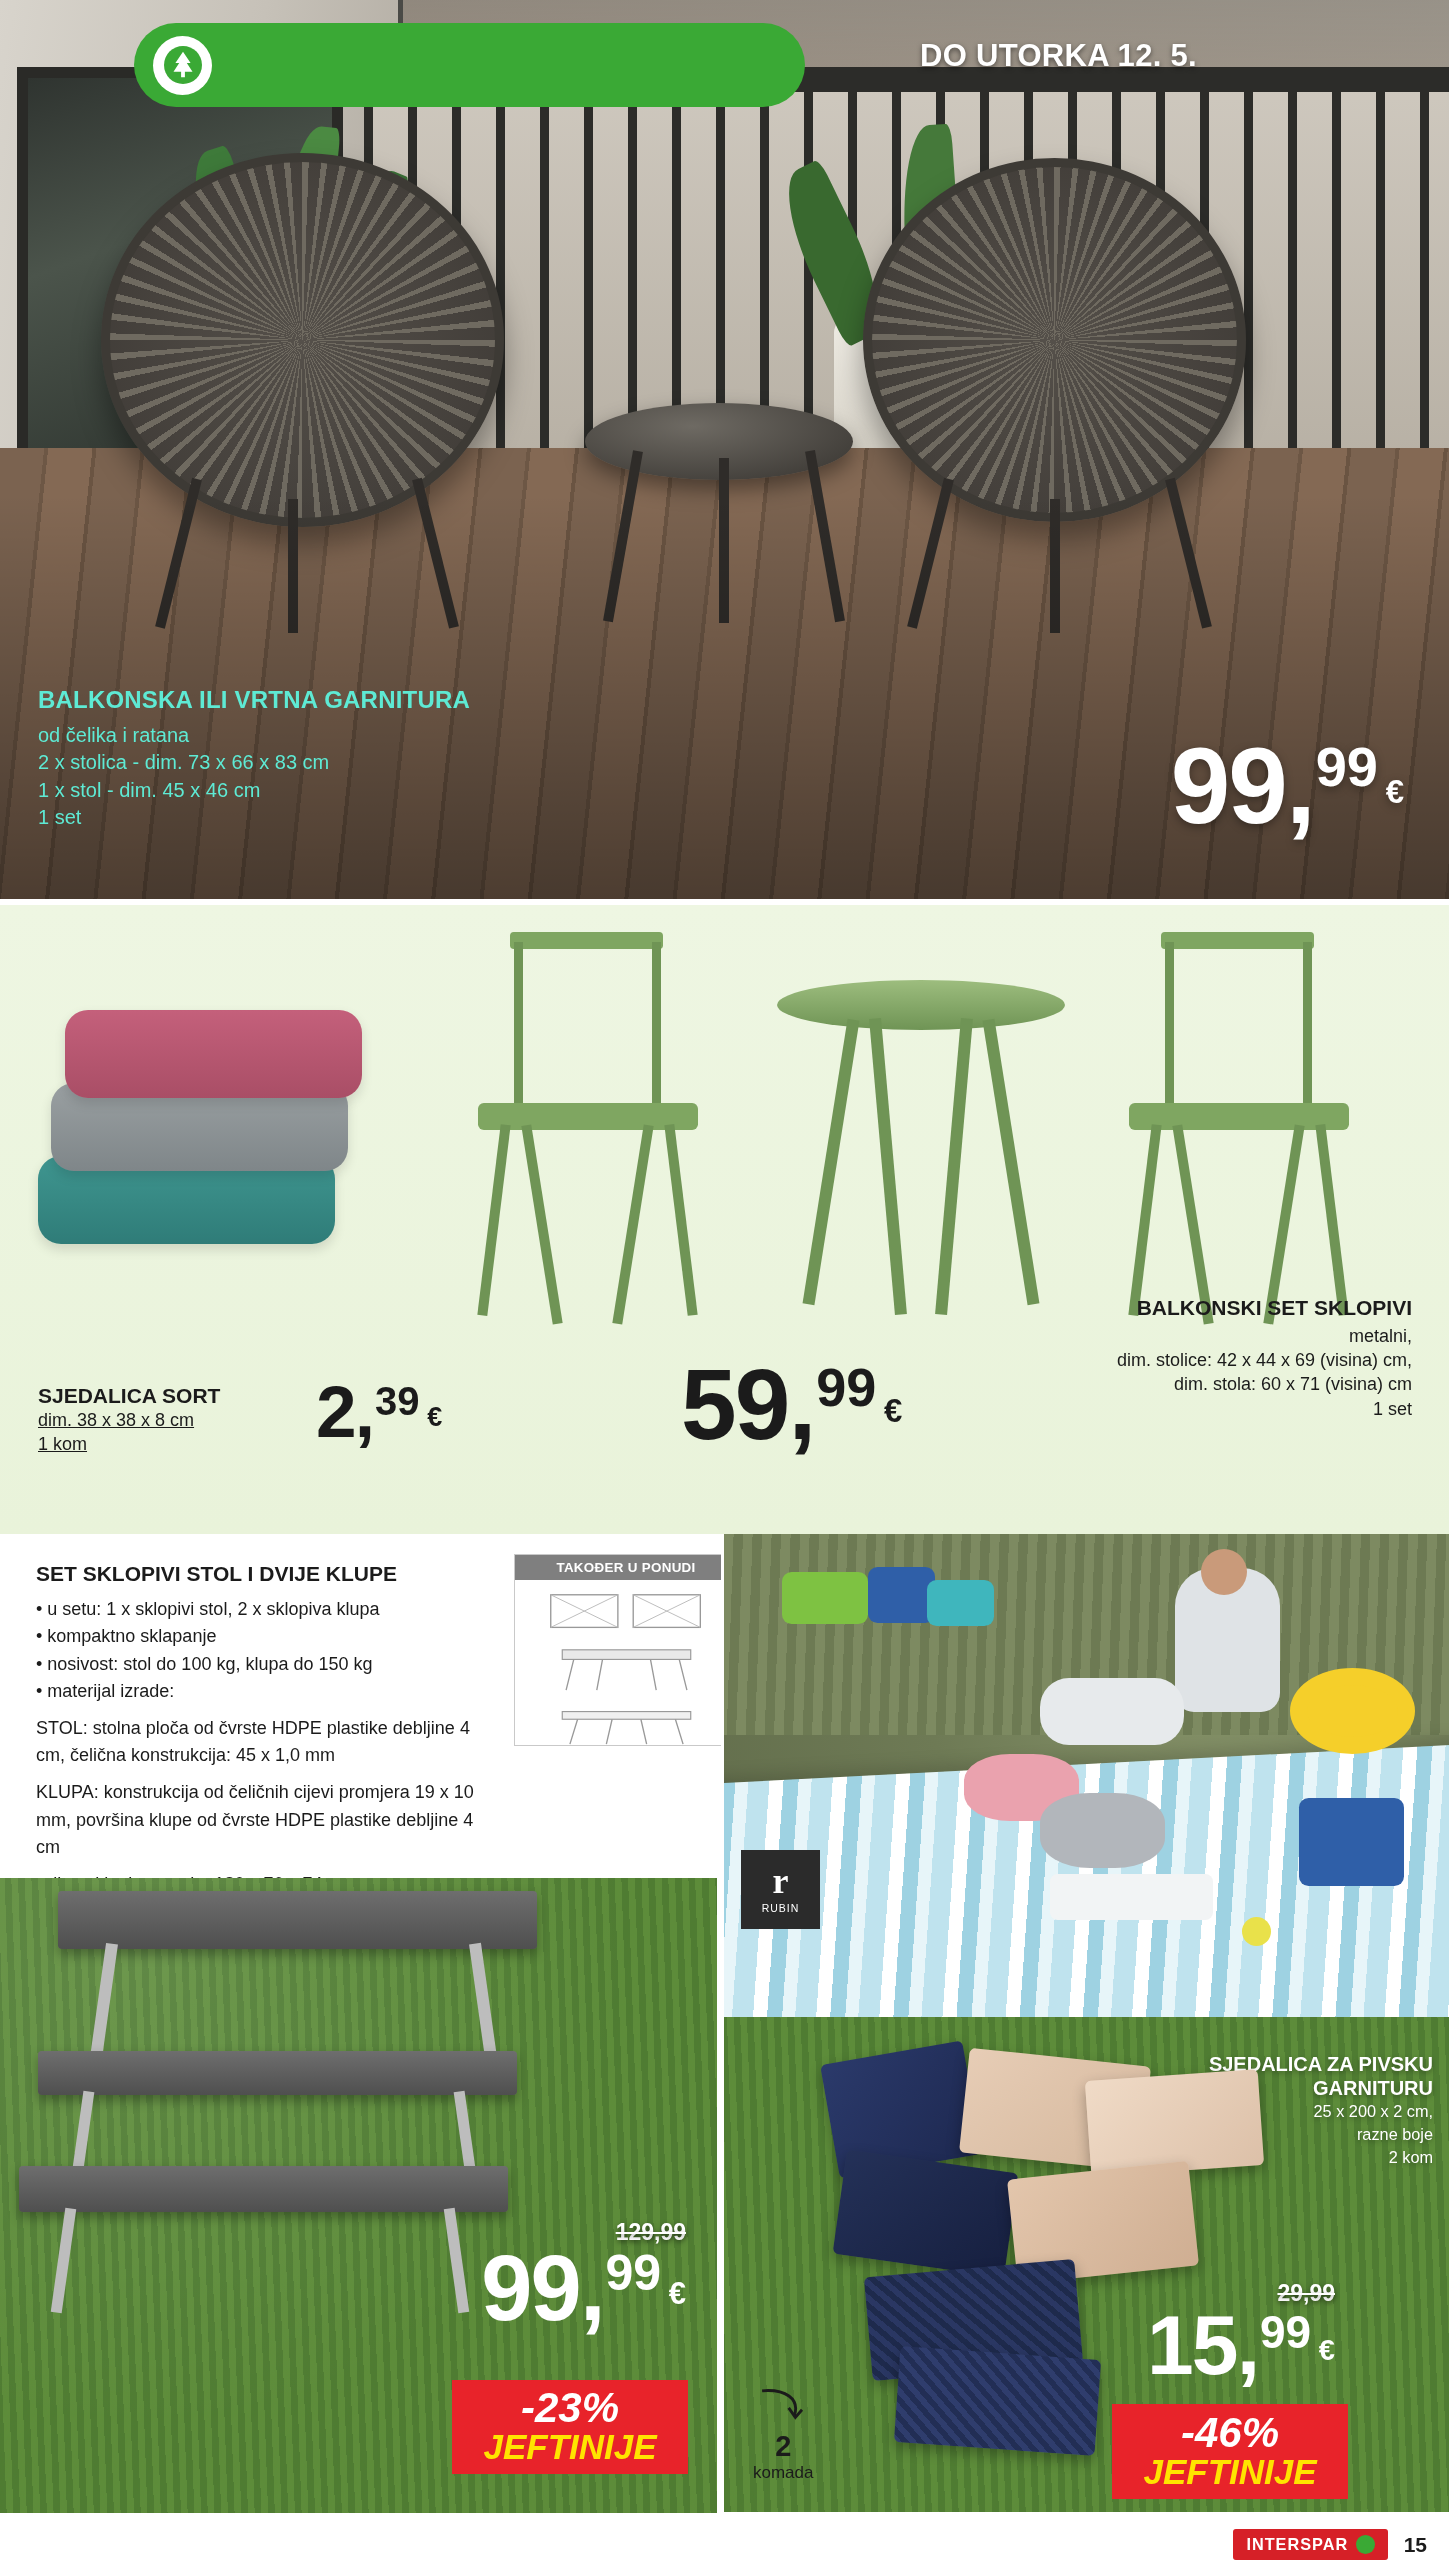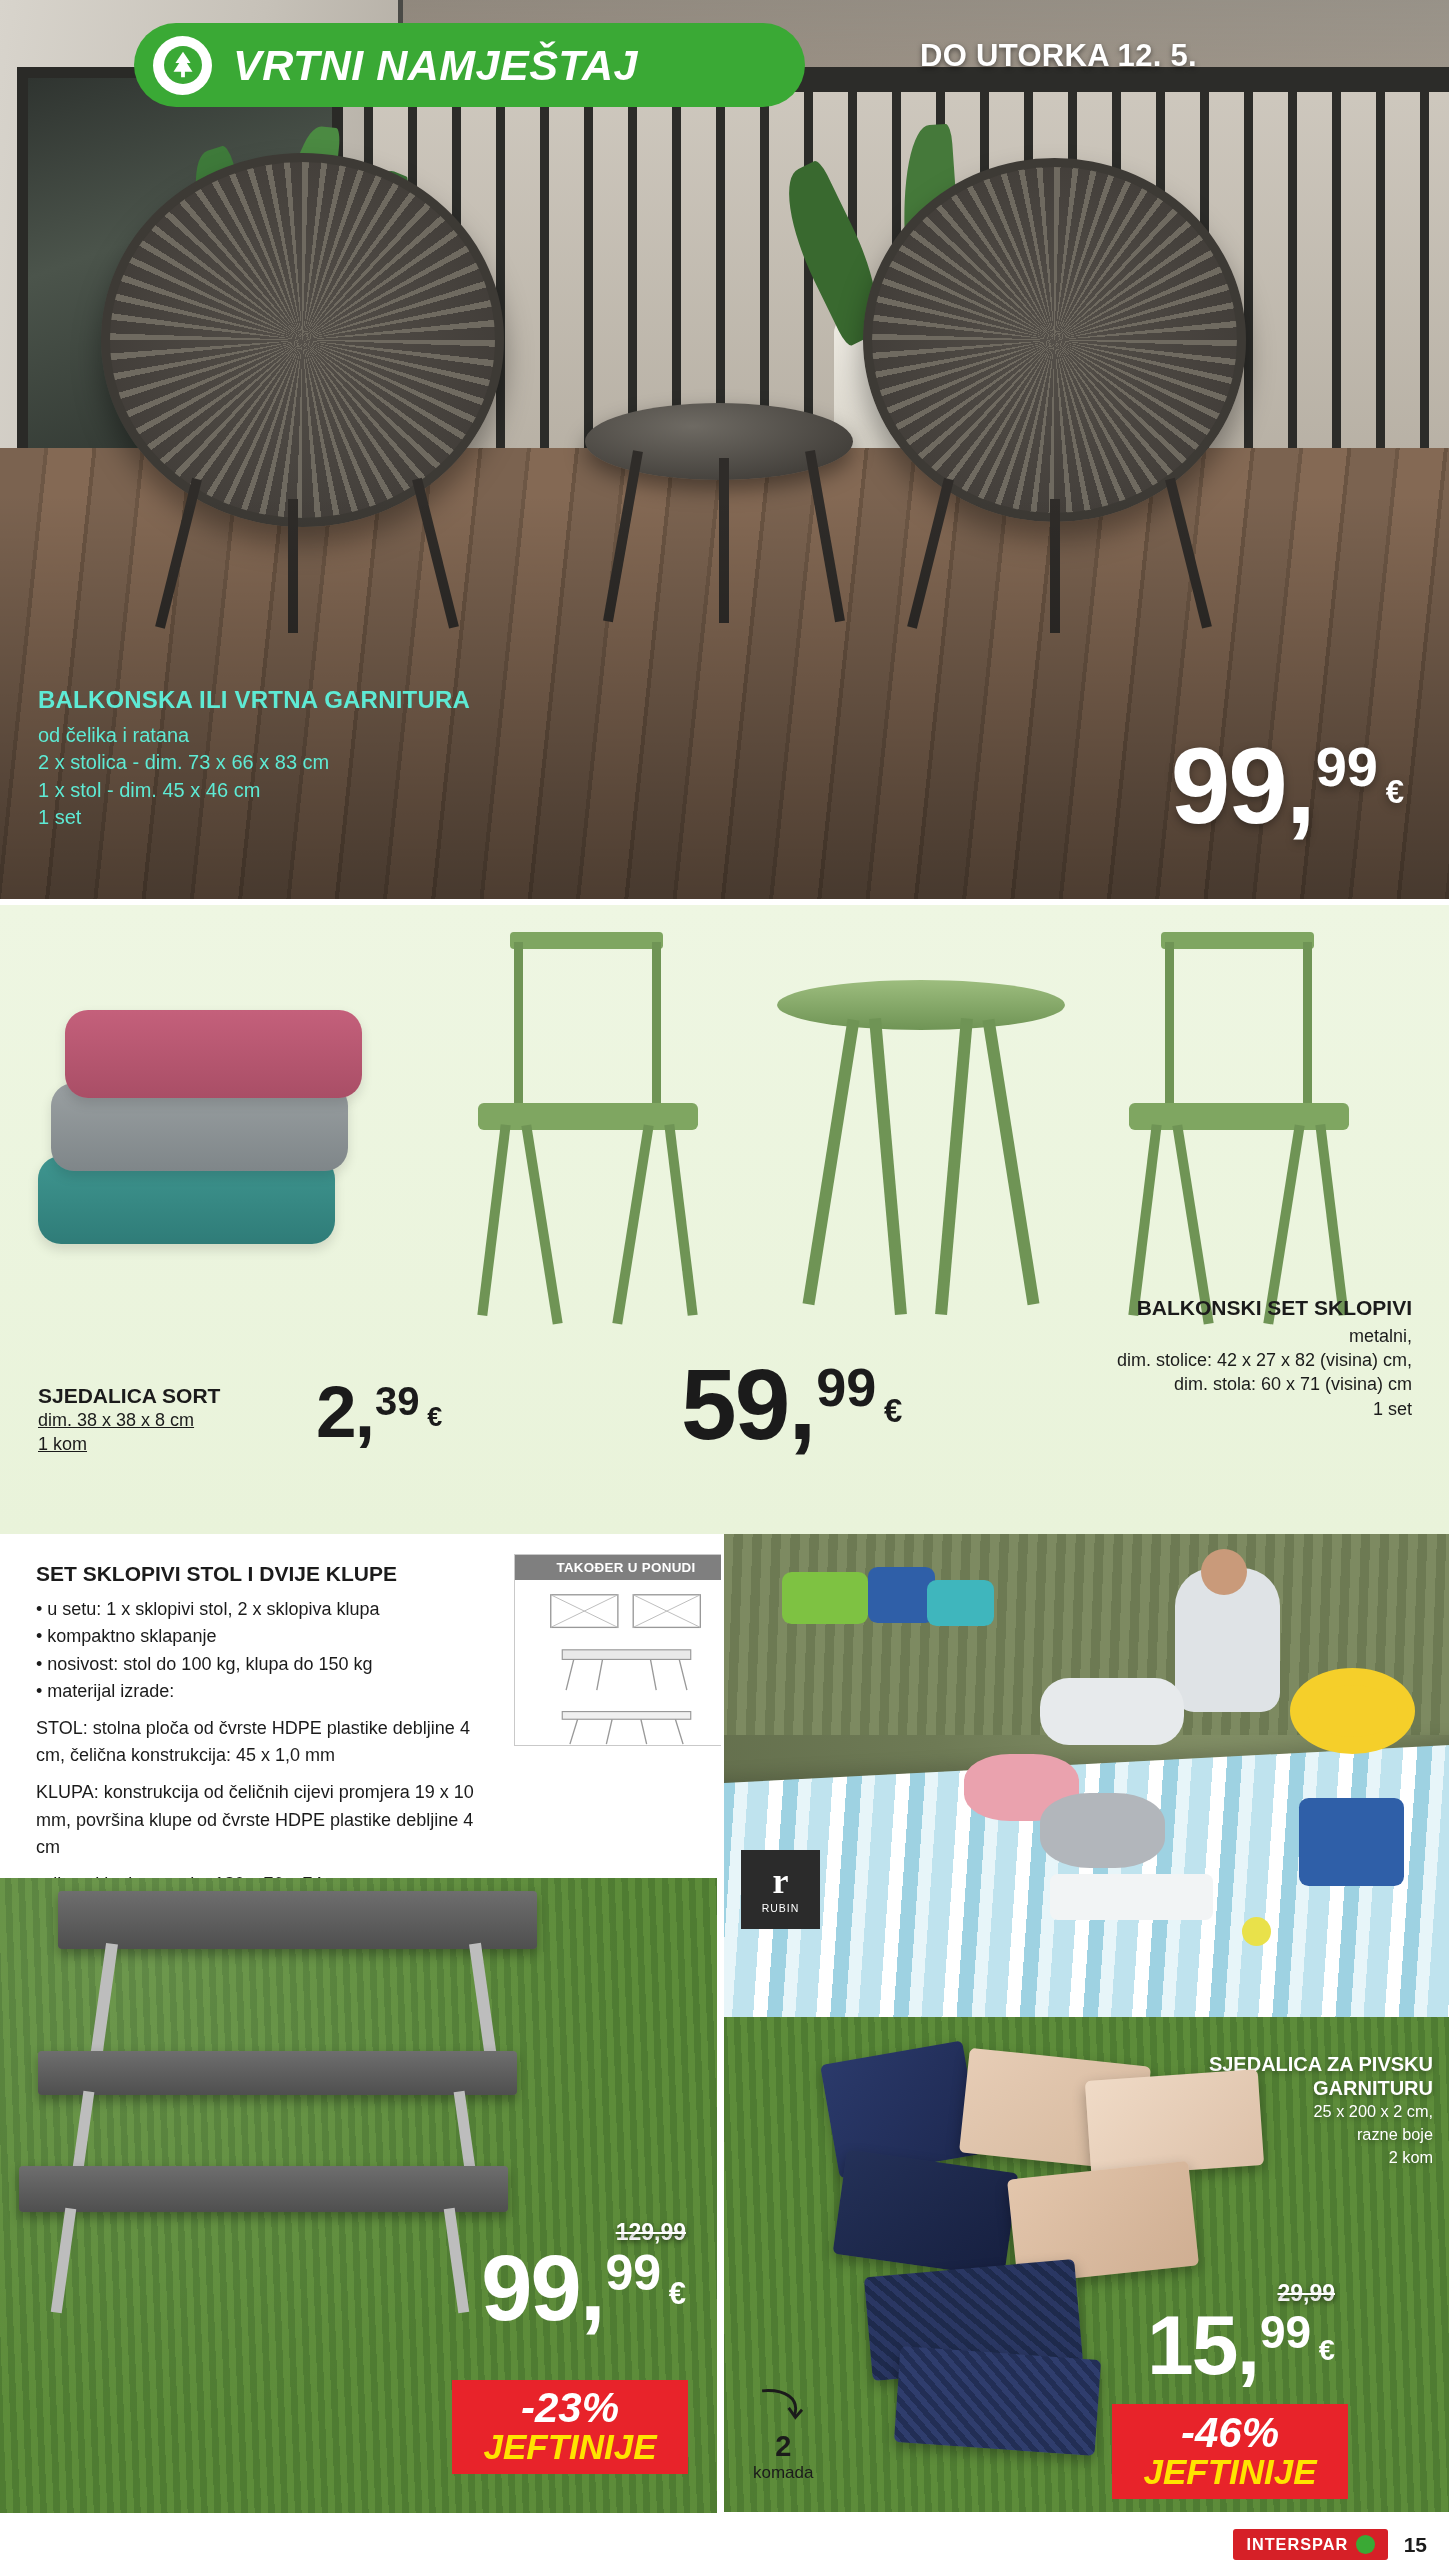--- a/index.html
+++ b/index.html
@@ -353,21 +353,20 @@
     <div class="hero-shade"></div>
   </div>
 
   <div class="hdr-pill">
     <span class="hdr-logo">
       <svg viewBox="0 0 40 40" aria-hidden="true">
         <circle cx="20" cy="20" r="20" fill="#3aa935"></circle>
         <path d="M20 6 L28 18 L24 18 L30 27 L22 27 L22 33 L18 33 L18 27 L10 27 L16 18 L12 18 Z" fill="#ffffff"></path>
       </svg>
     </span>
-    <span class="hdr-title">VRTNI NAMJEŠTAJ</span>
   </div>
   <div class="hdr-date">DO UTORKA 12. 5.</div>
 
   <div class="hero-text">
     <h2>BALKONSKA ILI VRTNA GARNITURA</h2>
     <p>od čelika i ratana</p>
     <p>2 x stolica - dim. 73 x 66 x 83 cm</p>
     <p>1 x stol - dim. 45 x 46 cm</p>
     <p>1 set</p>
   </div>
@@ -434,21 +433,21 @@
   <div class="green-price-big price price-dark">
     <span class="whole">59</span>
     <span class="comma">,</span>
     <span class="cents">99</span>
     <span class="eur">€</span>
   </div>
 
   <div class="green-label-right">
     <h3>BALKONSKI SET SKLOPIVI</h3>
     <p>metalni,</p>
-    <p>dim. stolice: 42 x 27 x 82 (visina) cm,</p>
+    <p>dim. stolice: 42 x 44 x 69 (visina) cm,</p>
     <p>dim. stola: 60 x 71 (visina) cm</p>
     <p>1 set</p>
   </div>
 </div>
 
 <div class="mid-left">
   <div class="ml-title">SET SKLOPIVI STOL I DVIJE KLUPE</div>
   <div class="ml-list">
     <div>• u setu: 1 x sklopivi stol, 2 x sklopiva klupa</div>
     <div>• kompaktno sklapanje</div>

